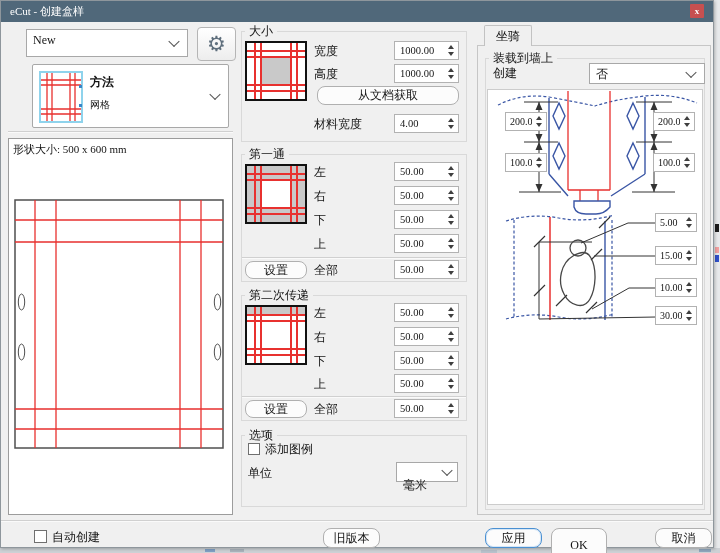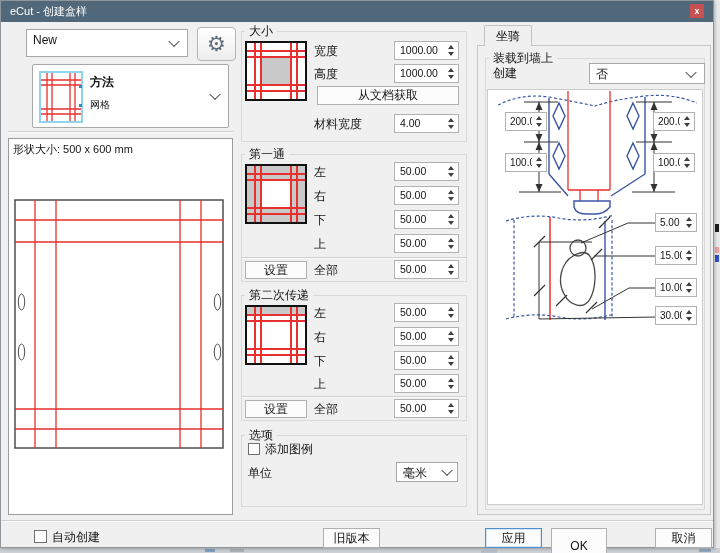--- a/index.html
+++ b/index.html
@@ -1,17 +1,17 @@
 <!DOCTYPE html>
 <html style="--titlebar: #50687a; --close-red: #c75050; --line-red: #e8312f; --line-blue: #3a56a5; --apply-border: #4a90d2;"><head>
 <meta charset="utf-8">
 <style>
   html,body{margin:0;padding:0}
   .stage{position:relative;width:720px;height:553px;background:#dfe2e5;overflow:hidden;
-         font-family:Liberation Sans, sans-serif;color:#141414;}
+         font-family:Liberation Serif, serif;color:#141414;}
   .abs{position:absolute}
   .dlg{left:0;top:0;width:714px;height:548px;background:#f0f0f0;border:1px solid #8e969c;
        box-sizing:border-box;box-shadow:1px 1px 3px rgba(0,0,0,.25)}
   .titlebar{left:0;top:0;width:100%;height:21px;background:var(--titlebar,#50687a)}
   .title{color:#fff;font-size:11px;line-height:21px;padding-left:9px}
   .closebtn{right:9px;top:3px;width:14px;height:14px;background:var(--close-red,#c75050);
             color:#fff;font-size:9px;font-weight:bold;display:flex;align-items:center;
             justify-content:center;border-radius:1px;cursor:default}
   .combo{background:#fff;border:1px solid #a8a8a8;box-sizing:border-box}
   .cval{font-size:12px;padding:3px 0 0 6px;display:block;white-space:nowrap}
@@ -29,21 +29,21 @@
   .numfield{width:65px;height:19px;background:#fff;border:1px solid #b2b2b2;box-sizing:border-box;
             display:flex;align-items:stretch}
   .numfield.small{width:42px}
   .numval{flex:1;font-size:10.5px;line-height:17px;padding-left:5px;overflow:hidden;white-space:nowrap}
   .small .numval{font-size:10px;padding-left:4px}
   .spin{width:14px;display:flex;flex-direction:column;align-items:center;justify-content:center;gap:3px}
   .tu{width:0;height:0;border-left:3.5px solid transparent;border-right:3.5px solid transparent;
       border-bottom:4px solid #3f3f3f}
   .td{width:0;height:0;border-left:3.5px solid transparent;border-right:3.5px solid transparent;
       border-top:4px solid #3f3f3f}
-  .btn{background:#fcfcfc;border:1px solid #b0b0b0;border-radius:0;font-size:12px;
+  .btn{background:#fcfcfc;border:1px solid #b0b0b0;border-radius:8px;font-size:12px;
        display:flex;align-items:center;justify-content:center;box-sizing:border-box;cursor:default}
   .btn.primary{border:1px solid var(--apply-border,#4a90d2);box-shadow:0 0 0 1px #d7e7f6 inset}
   .cb{width:12px;height:12px;background:#fff;border:1px solid #6f6f6f;box-sizing:border-box}
   .sep{height:2px;border-top:1px solid #d0d0d0;border-bottom:1px solid #fafafa;box-sizing:border-box}
   .tab{background:#f0f0f0;border:1px solid #c2c2c2;border-bottom:none;border-radius:2px 2px 0 0;
        box-sizing:border-box;font-size:12px;display:flex;align-items:center;justify-content:center;z-index:3}
   .pane{border:1px solid #c6c6c6;background:#f0f0f0;box-sizing:border-box;z-index:1}
   
   .sred{stroke:var(--line-red,#e8312f);fill:none;stroke-width:1.3}
   .sblue{stroke:var(--line-blue,#3a56a5);fill:none;stroke-width:1.4}
@@ -258,21 +258,21 @@
         </span>
     </div>
 
     <div class="abs gbox" style="left:240px;top:434px;width:226px;height:72px">
       <span class="gtitle">选项</span>
     </div>
     <div class="abs cb" style="left:247px;top:442px"></div>
     <div class="abs lbl" style="left:264px;top:439px">添加图例</div>
     <div class="abs lbl" style="left:247px;top:463px">单位</div>
     <div class="abs combo" style="left:395px;top:461px;width:62px;height:20px">
-      <span class="cval" style="padding-top:2px">毫米</span>
+      <span class="cval" style="padding-top:14px">毫米</span>
       <span class="chev" style="right:6px"></span>
     </div>
 
     <div class="abs tab" style="left:483px;top:24px;width:48px;height:21px">
       <span>坐骑</span>
     </div>
     <div class="abs pane" style="left:476px;top:44px;width:234px;height:470px"></div>
 
     <div class="abs gbox" style="left:484px;top:57px;width:220px;height:452px;z-index:2">
       <span class="gtitle">装载到墙上</span>

